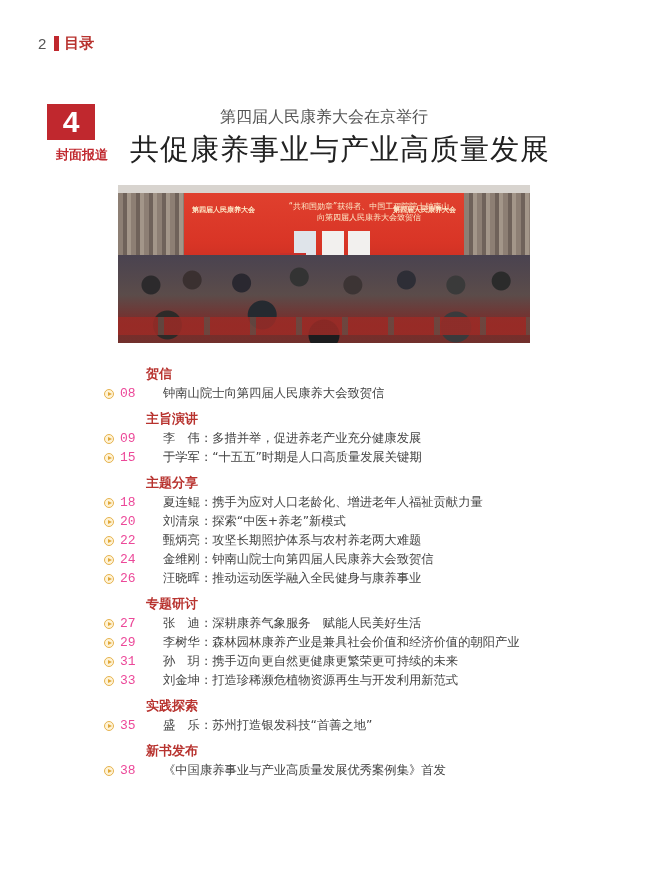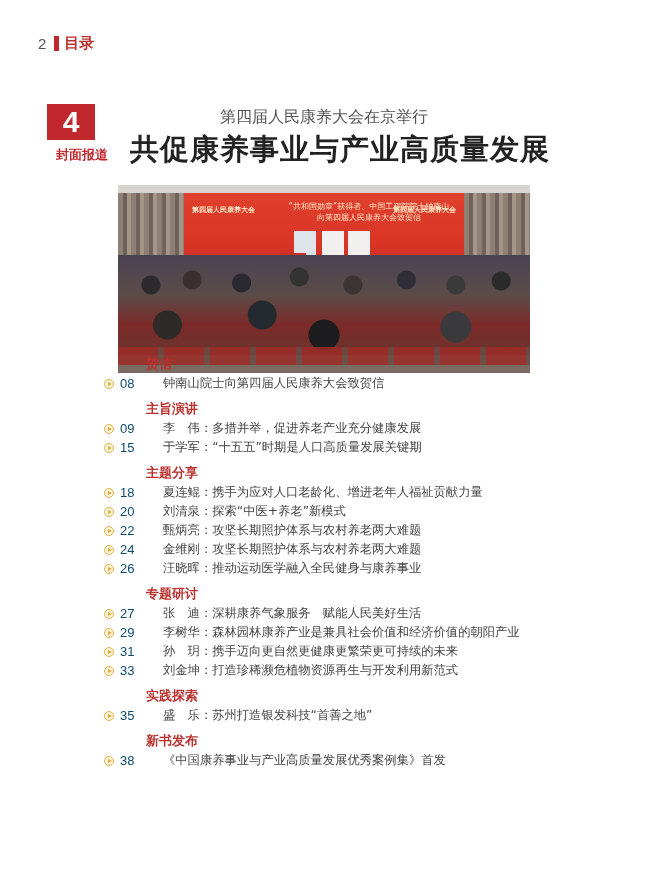--- a/index.html
+++ b/index.html
@@ -14,23 +14,23 @@
 
   .badge { position: absolute; left: 47px; top: 104px; width: 48px; height: 36px; background: #c0282e;
     color: #fff; font-family: "Liberation Sans", sans-serif; font-weight: bold; font-size: 30px;
     text-align: center; line-height: 36px; }
   .badge-label { position: absolute; left: 36px; top: 146px; width: 72px; text-align: right;
     font-size: 13px; color: #c0282e; font-weight: bold; letter-spacing: 0px; }
 
   .subtitle { position: absolute; left: 118px; top: 107px; width: 412px; text-align: center;
     font-size: 16px; color: #555; }
   .main-title { position: absolute; left: 110px; top: 130px; width: 460px; text-align: center;
-    font-size: 29px; font-weight: bold; color: #222; letter-spacing: 1px; }
-
-  .photo { position: absolute; left: 118px; top: 185px; width: 412px; height: 188px; overflow: hidden;
+    font-size: 29px; font-weight: normal; color: #222; letter-spacing: 1px; }
+
+  .photo { position: absolute; left: 118px; top: 185px; width: 412px; height: 158px; overflow: hidden;
     background: #7a6a62; }
   .photo .ceiling { position: absolute; left: 0; top: 0; width: 100%; height: 10px; background: #d8d4cf; }
   .photo .curtain-l { position: absolute; left: 0; top: 8px; width: 66px; height: 80px;
     background: repeating-linear-gradient(90deg, #8d7f74 0 5px, #6f625a 5px 9px, #a39689 9px 13px); }
   .photo .curtain-r { position: absolute; right: 0; top: 8px; width: 66px; height: 80px;
     background: repeating-linear-gradient(90deg, #8d7f74 0 5px, #6f625a 5px 9px, #a39689 9px 13px); }
   .photo .screen { position: absolute; left: 66px; top: 8px; width: 280px; height: 82px;
     background: linear-gradient(180deg, #e0402e 0%, #d93526 60%, #c52d22 100%); }
   .photo .screen-title { position: absolute; left: 90px; top: 8px; width: 190px; text-align: center;
     color: #fde9c8; font-size: 8px; font-weight: normal; line-height: 11px; }
@@ -52,29 +52,29 @@
       radial-gradient(circle at 82% 30%, #3a3a3a 0 9px, transparent 10px),
       radial-gradient(circle at 93% 26%, #2b2b2b 0 9px, transparent 10px),
       radial-gradient(circle at 12% 70%, #2d2a28 0 14px, transparent 15px),
       radial-gradient(circle at 35% 60%, #252a30 0 14px, transparent 15px),
       radial-gradient(circle at 50% 80%, #1c1c1e 0 15px, transparent 16px),
       radial-gradient(circle at 82% 72%, #3a3a3c 0 15px, transparent 16px),
       linear-gradient(180deg, #4a4350 0%, #5b4c4a 40%, #7c2a28 70%, #6a3530 100%); }
   .photo .row-seats { position: absolute; left: 0; bottom: 8px; width: 100%; height: 18px;
     background: repeating-linear-gradient(90deg, #9c2b26 0 40px, #6b4a42 40px 46px); opacity: .85; }
 
-  .toc { position: absolute; left: 104px; top: 354px; width: 520px; }
+  .toc { position: absolute; left: 104px; top: 364px; width: 520px; }
   .section { margin-bottom: 6px; }
   .section-title { margin-left: 42px; font-size: 13px; font-weight: bold; color: #b8332f; height: 20px; line-height: 20px; }
   .entry { display: flex; align-items: center; height: 19px; font-size: 12.3px; color: #444; }
   .bullet { width: 10px; height: 10px; border-radius: 50%; border: 1px solid #e6b34f; background: #fff3d6;
     box-sizing: border-box; position: relative; margin-right: 6px; flex: none; }
   .bullet::after { content: ""; position: absolute; left: 3px; top: 2px; width: 0; height: 0;
     border-left: 4px solid #e0a83a; border-top: 2.5px solid transparent; border-bottom: 2.5px solid transparent; }
-  .page { font-family: Liberation Sans, sans-serif; font-size: 13px; color: #0c4a6e; width: 26px; flex: none; }
+  .page { font-family: Liberation Mono, monospace; font-size: 13px; color: #ec4899; width: 26px; flex: none; }
   .text { white-space: nowrap; margin-left: 17px; }
 </style>
 </head>
 <body>
 
 <div class="page-header">
   <span class="page-num">2</span>
   <span class="hdr-bar"></span>
   <span class="hdr-title">目录</span>
 </div>
@@ -143,21 +143,21 @@
       <span class="text">刘清泉：探索“中医+养老”新模式</span>
     </div>
     <div class="entry">
       <span class="bullet"></span>
       <span class="page">22</span>
       <span class="text">甄炳亮：攻坚长期照护体系与农村养老两大难题</span>
     </div>
     <div class="entry">
       <span class="bullet"></span>
       <span class="page">24</span>
-      <span class="text">金维刚：攻坚长期照护体系与农村养老两大难题</span>
+      <span class="text">金维刚：钟南山院士向第四届人民康养大会致贺信</span>
     </div>
     <div class="entry">
       <span class="bullet"></span>
       <span class="page">26</span>
       <span class="text">汪晓晖：推动运动医学融入全民健身与康养事业</span>
     </div>
   </div>
 
   <div class="section">
     <div class="section-title">专题研讨</div>

